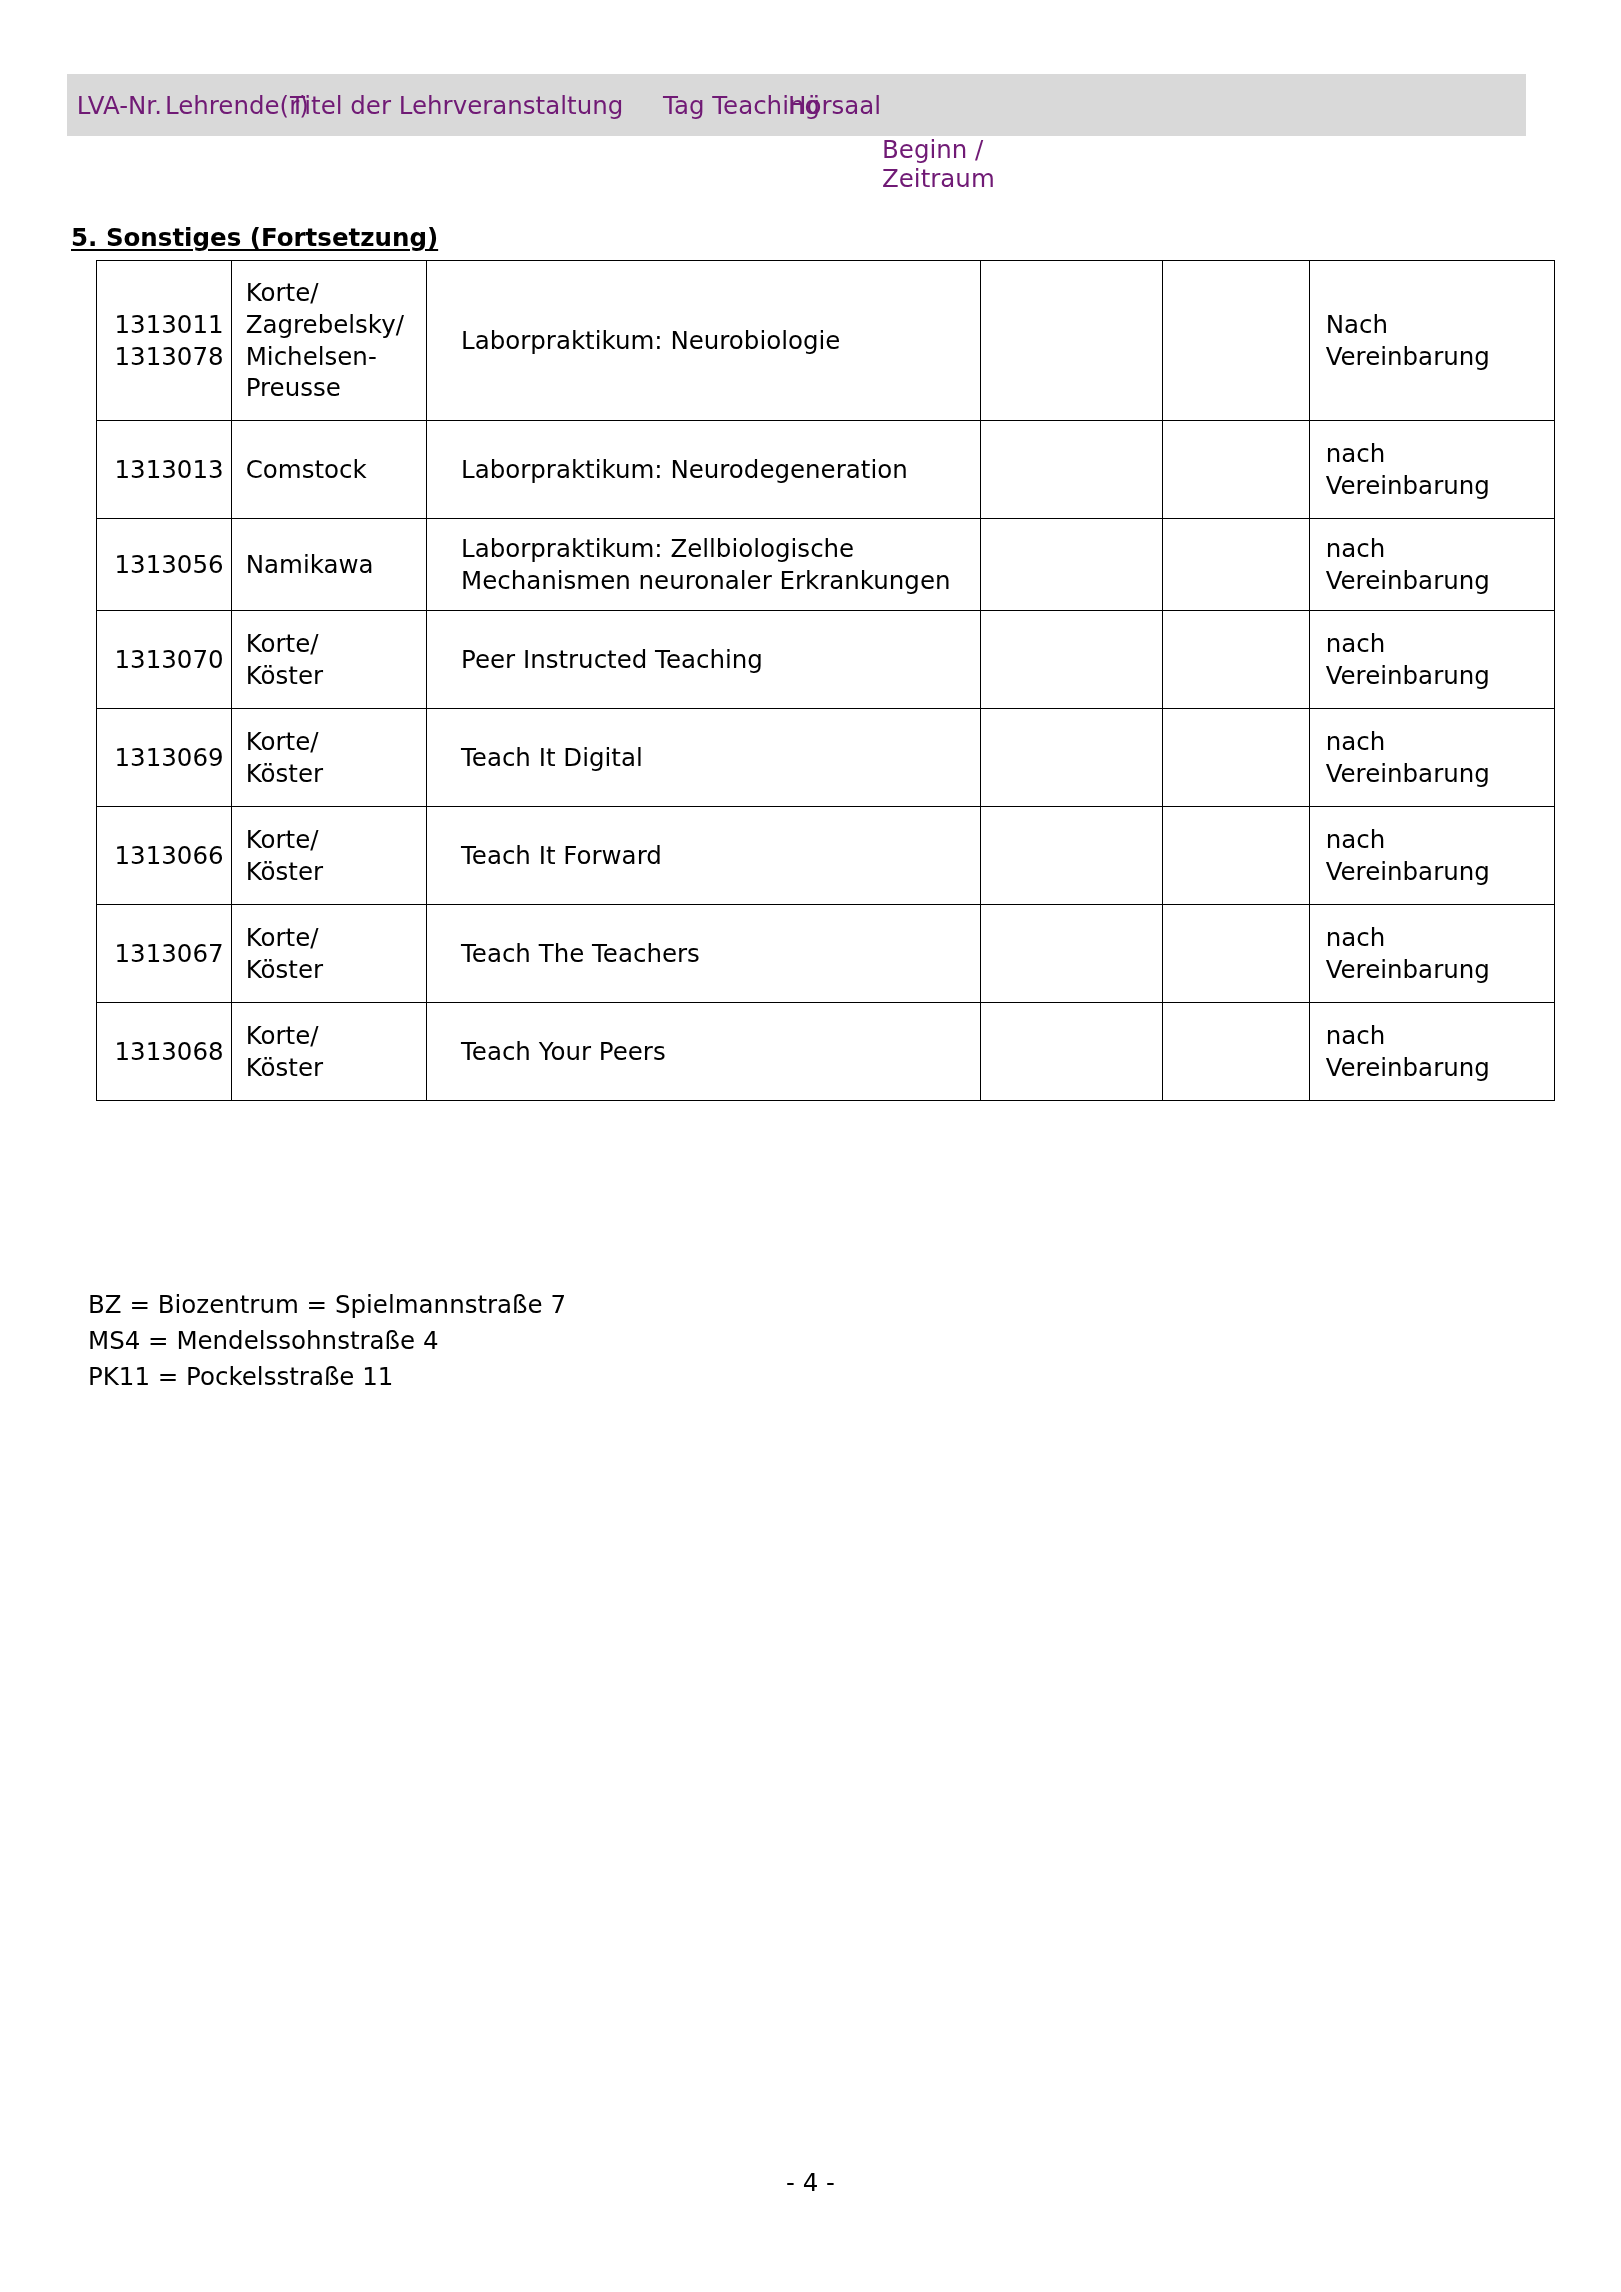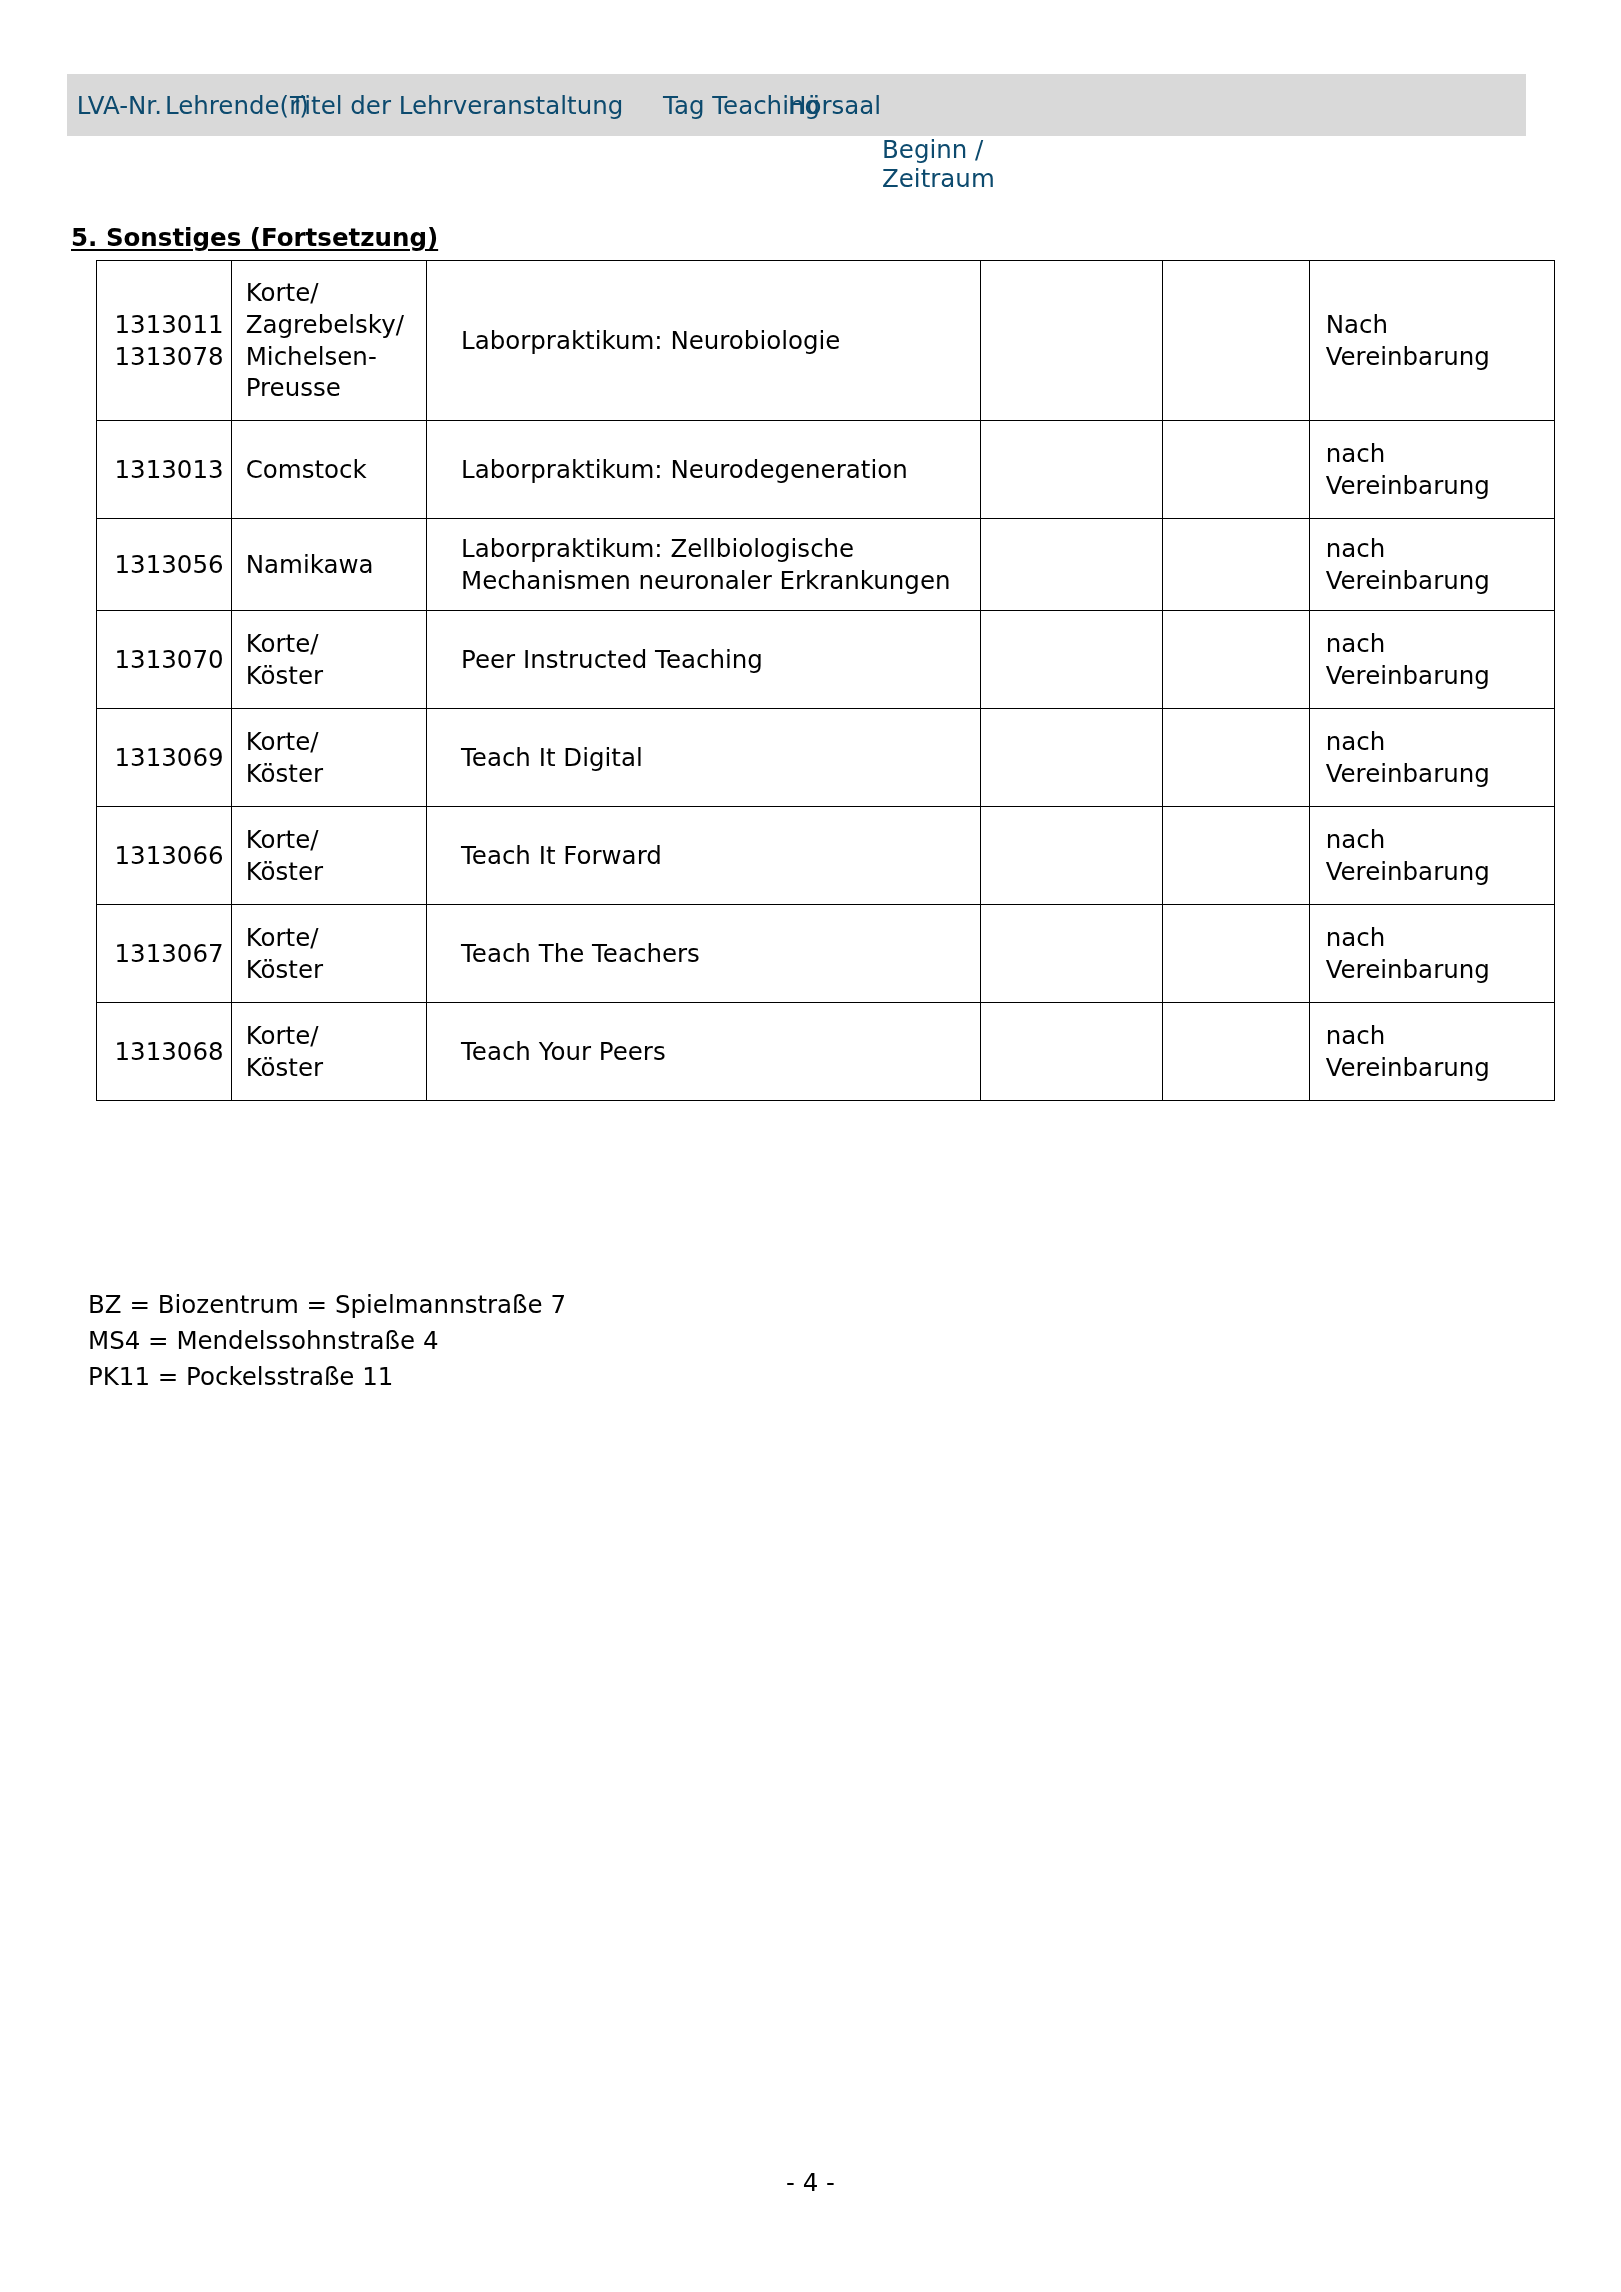--- a/index.html
+++ b/index.html
@@ -28,21 +28,21 @@
     top: 74px;
     width: 1459px;
     height: 62px;
     background: #d9d9d9;
     box-sizing: border-box;
   }
   .header-band .hcell {
     position: absolute;
     font-size: 24.5px;
     line-height: 1.18;
-    color: #0c4a6e;
+    color: #701a75;
     white-space: pre-line;
   }
   .hcell.lva   { left: 9.8px;  top: 17.6px; }
   .hcell.lehr  { left: 98px; top: 17.6px; }
   .hcell.titel { left: 223px; top: 17.6px; text-align: right; }
   .hcell.tag   { left: 596px; top: 17.6px; }
   .hcell.hoer  { left: 721px; top: 17.6px; }
   .hcell.beg   { left: 815px; top: 22px; margin-top: 40px; }
 
   

